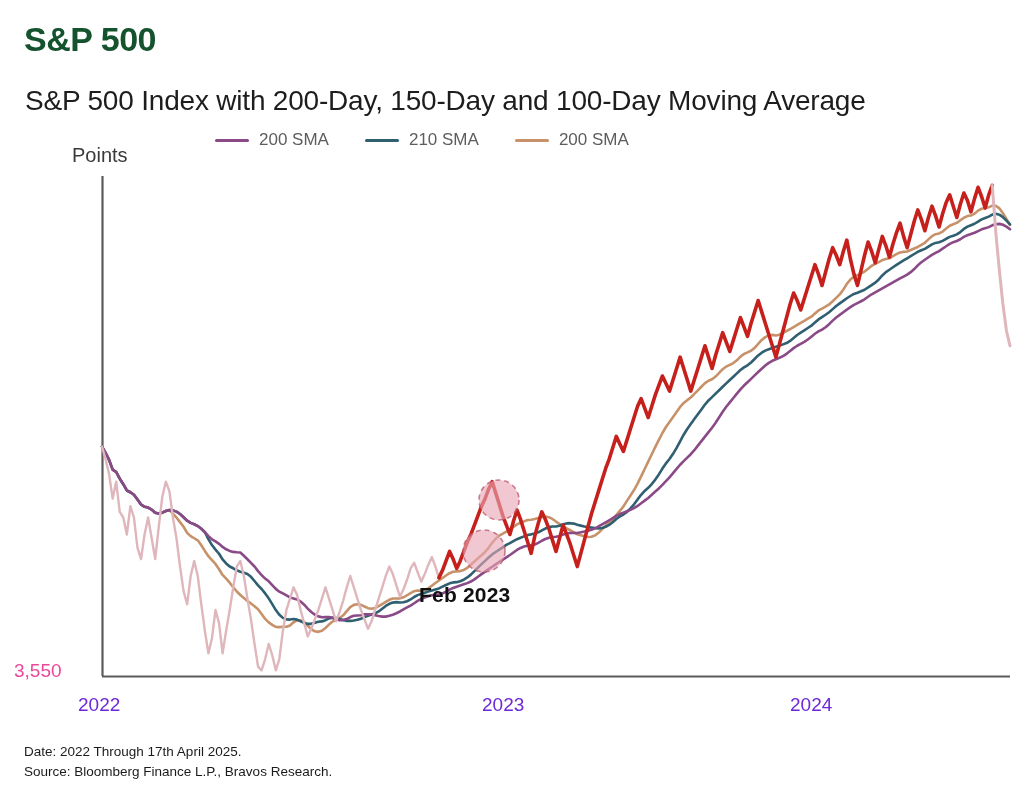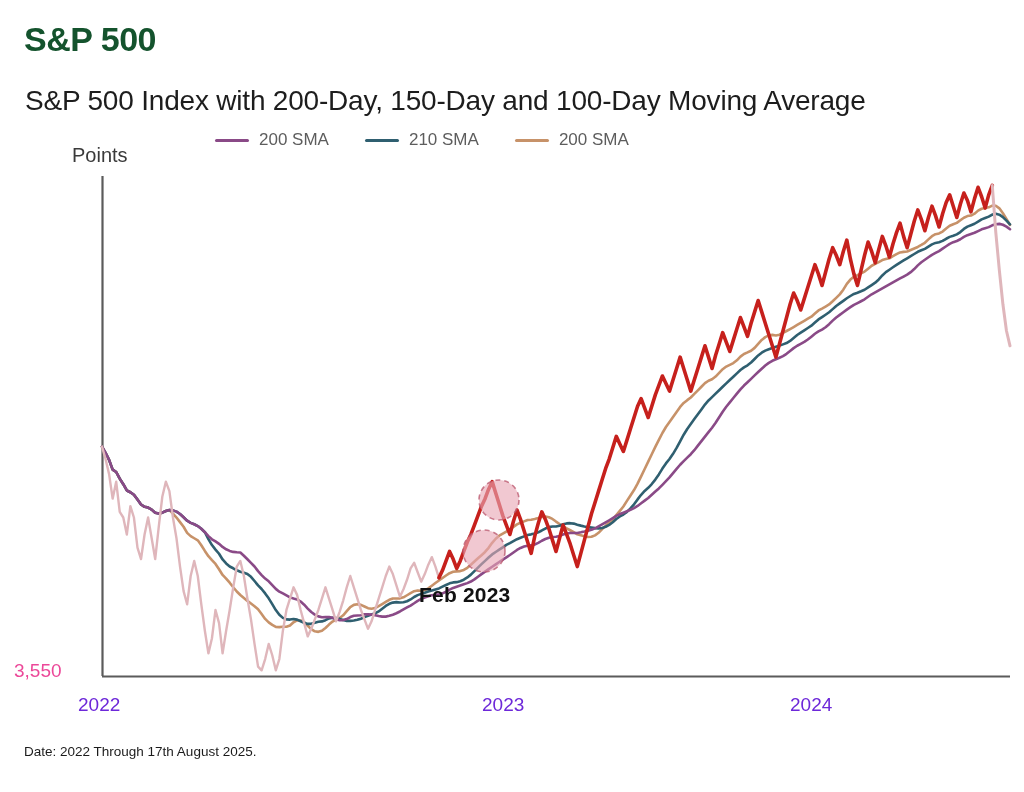--- a/index.html
+++ b/index.html
@@ -110,16 +110,17 @@
   </svg>
 
   <div class="ytick">3,550</div>
   <div class="xtick xt-0">2022</div>
   <div class="xtick xt-1">2023</div>
   <div class="xtick xt-2">2024</div>
 
   <div class="annot">Feb 2023</div>
 
   <div class="footer">
-    <div>Date: 2022 Through 17th August 2025.</div>
+    <div>Date: 2022 Through 17th April 2025.</div>
+    <div>Source: Bloomberg Finance L.P., Bravos Research.</div>
   </div>
 
 </div>
 
 </body></html>

